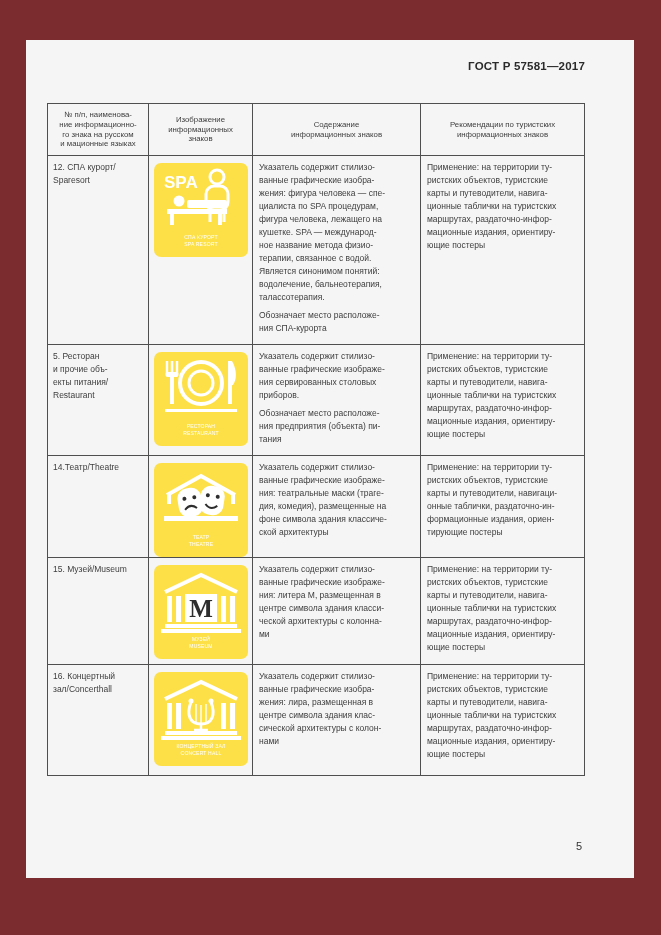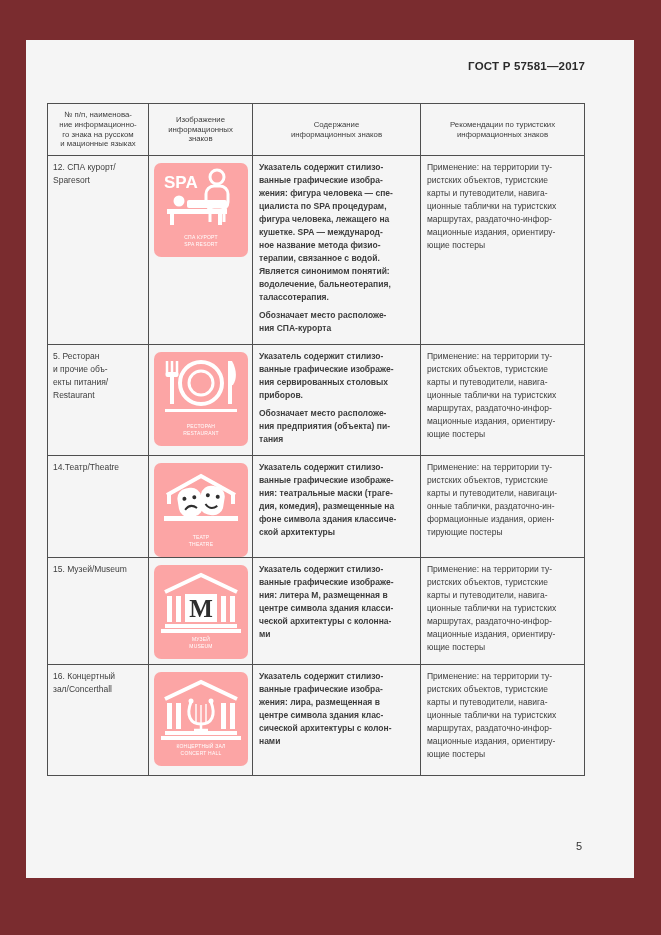--- a/index.html
+++ b/index.html
@@ -29,26 +29,26 @@
   .signs th,.signs td{border:1px solid #4f4f4f;}
   .signs thead tr{height:52px;}
   .signs th{
     font-weight:normal;font-size:7.8px;line-height:9.6px;
     text-align:center;vertical-align:middle;padding:2px;
     white-space:pre-line;color:#3d3d3d;
   }
   .signs td{vertical-align:top;font-size:8.5px;line-height:13px;color:#3d3d3d;}
   td.name-cell{padding:5px 4px 4px 5px;white-space:pre-line;}
   td.icon-cell{padding:0;}
-  td.content-cell{padding:5px 5px 4px 6px;font-weight:bold;}
+  td.content-cell{padding:5px 5px 4px 6px;}
   .content-cell p{margin:0 0 5px 0;white-space:pre-line;}
   td.reco-cell{padding:5px 5px 4px 6px;white-space:pre-line;}
   .tile{
     width:94px;height:94px;margin:7px auto 0;
-    background:#fca5a5;border-radius:7px;overflow:hidden;
+    background:#fde047;border-radius:7px;overflow:hidden;
   }
   .tile svg{display:block;width:94px;height:94px;}
   svg text{font-family:"Liberation Sans",sans-serif;}
   .cap{fill:#ffffff;font-size:5px;text-anchor:middle;letter-spacing:.2px;}
   .spa-label{fill:#ffffff;font-size:17px;font-weight:bold;}
   .m-letter{fill:#2e2e2e;font-size:25px;font-weight:bold;text-anchor:middle;font-family:"Liberation Serif",serif;}
   .page-number{
     position:absolute;right:52px;top:800px;
     font-size:11px;color:#333;
   }

